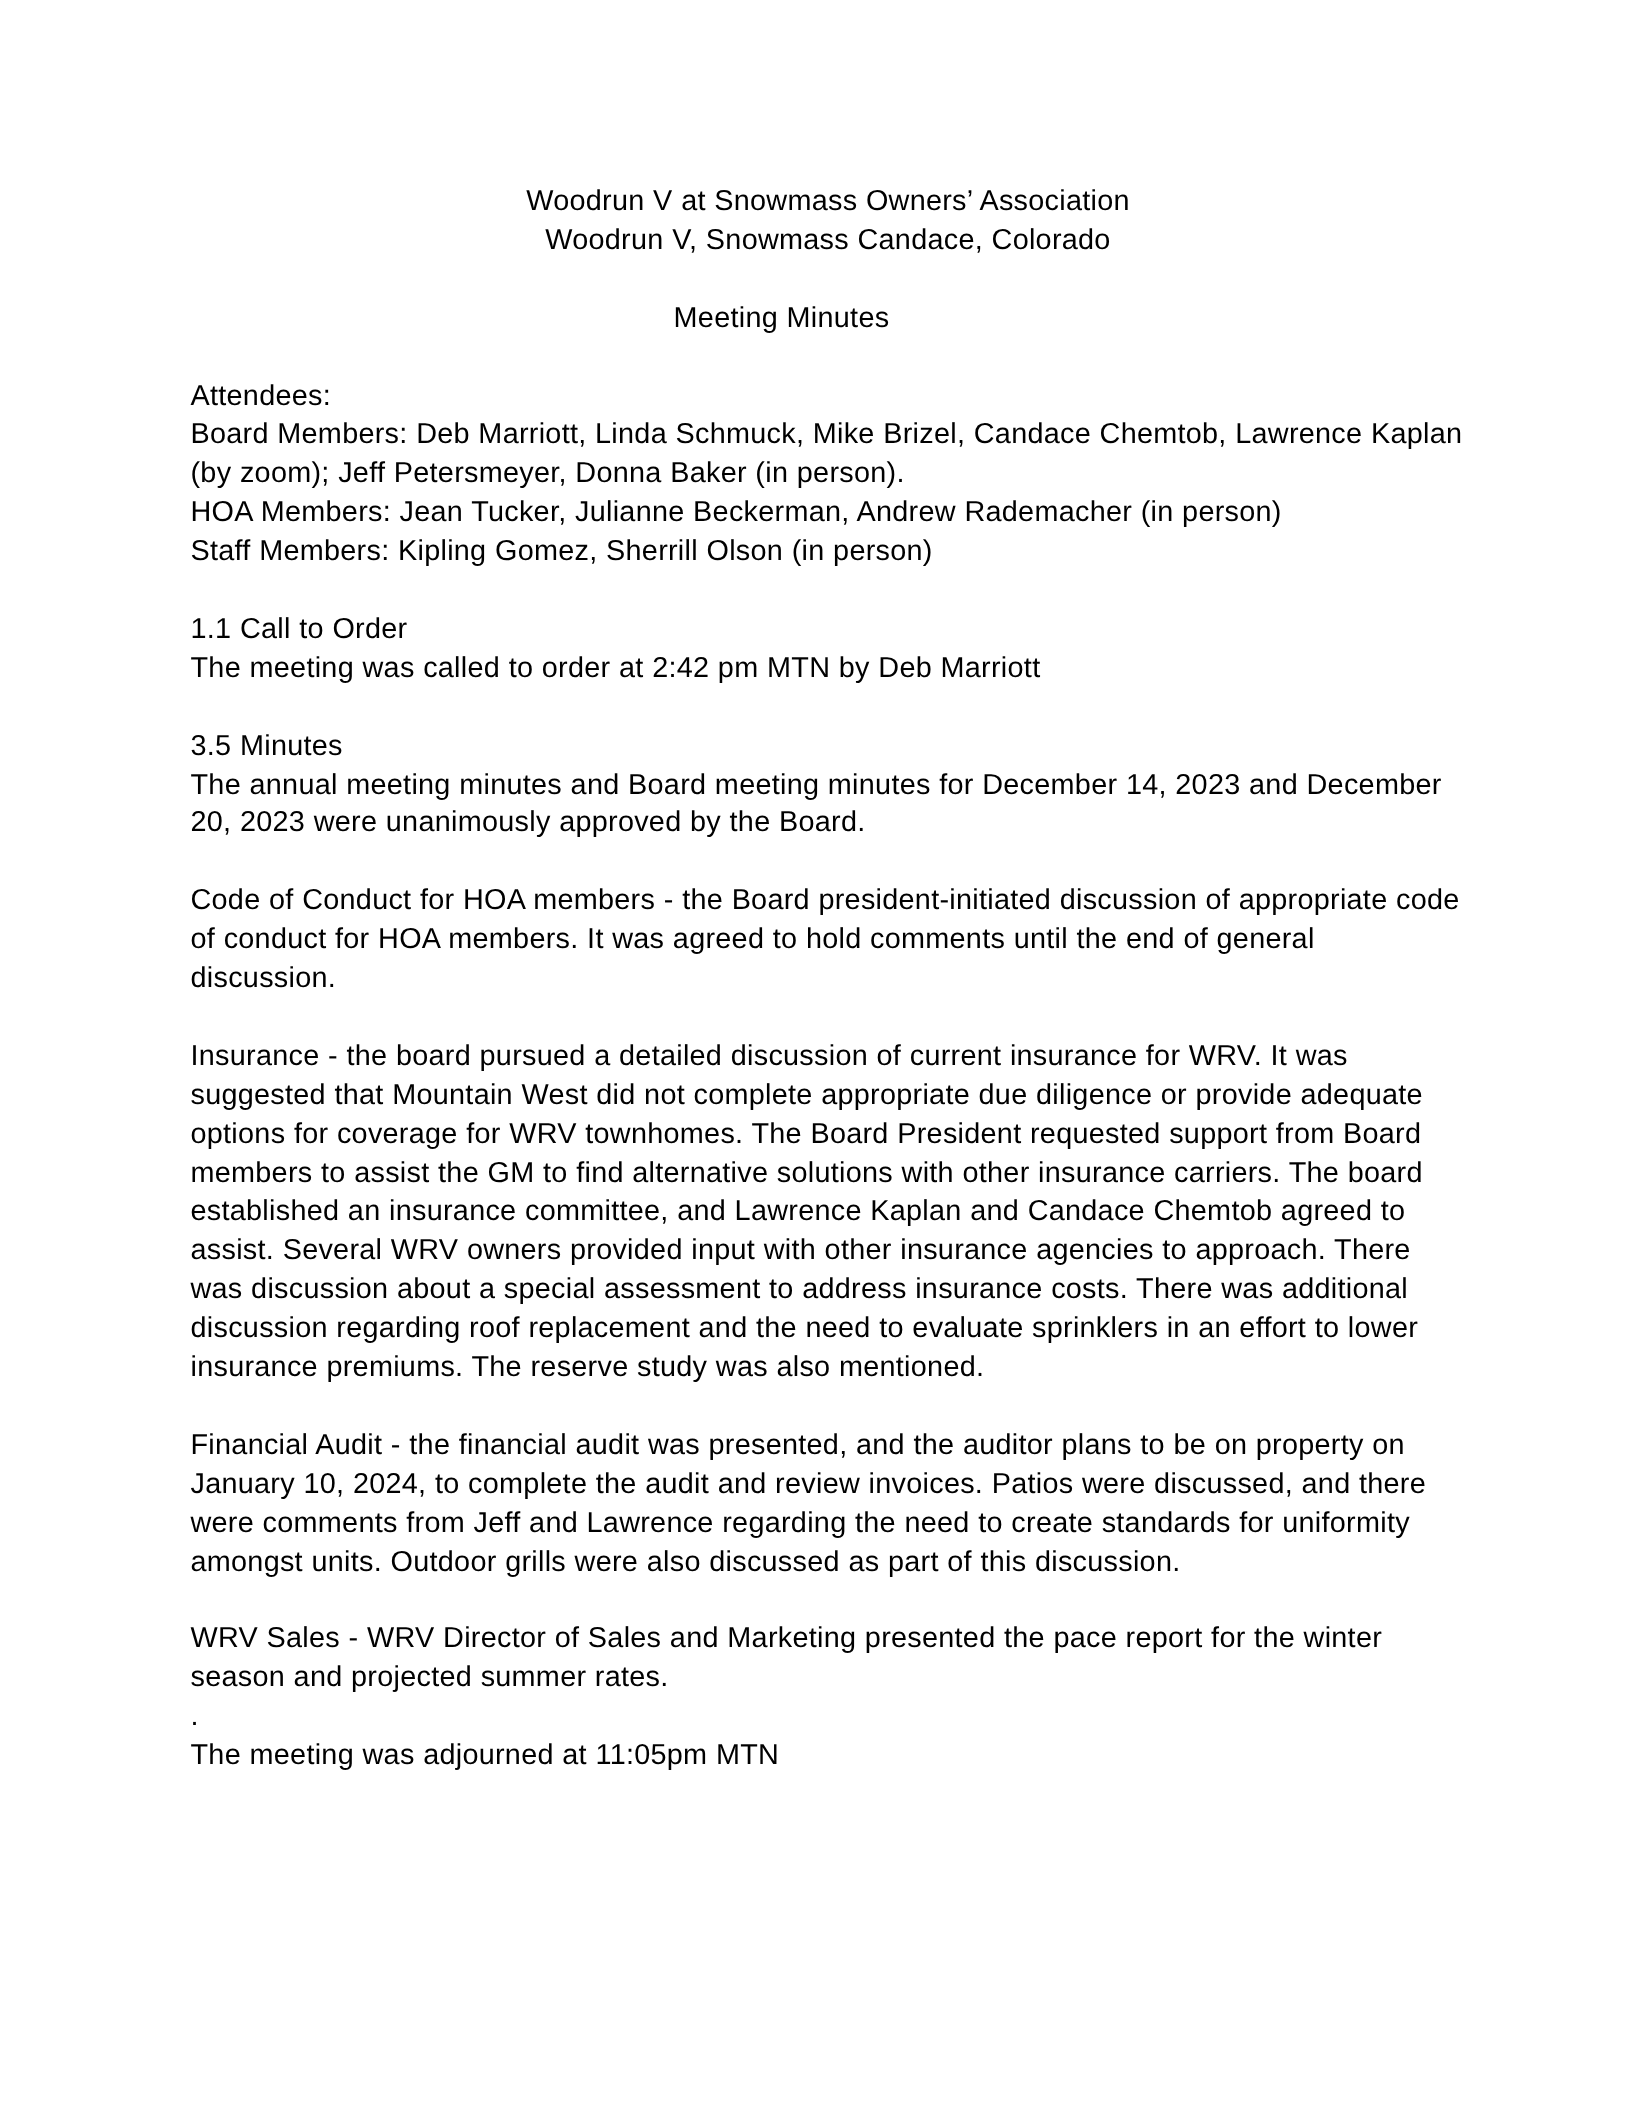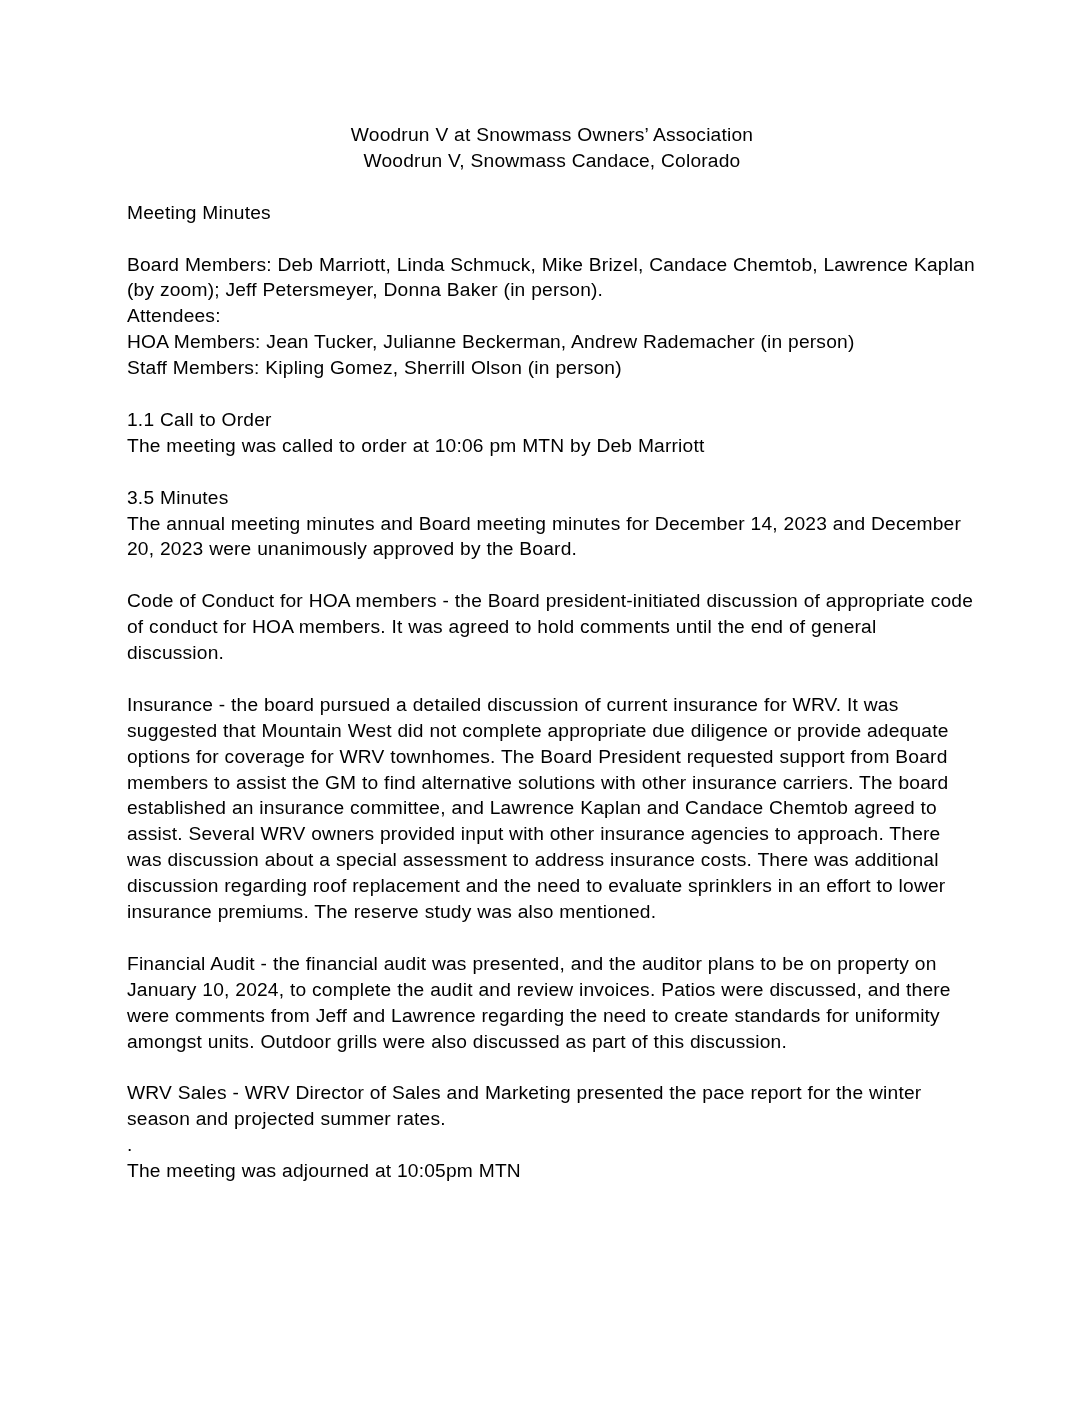--- a/index.html
+++ b/index.html
@@ -35,20 +35,21 @@
     white-space: pre-wrap;
     word-spacing: 0.01em;
   }
   .title-block {
     text-align: center;
   }
   .title-block .line {
     text-align: center;
   }
   .subtitle-line {
+    text-align: center;
     padding-right: 62px;
   }
   .blank {
     height: 25.9px;
   }
   .para {
     margin: 0;
     padding: 0;
   }
   .stray {
@@ -66,29 +67,29 @@
       <div class="line">Woodrun V at Snowmass Owners’ Association</div>
       <div class="line">Woodrun V, Snowmass Candace, Colorado</div>
     </div>
 
     <div class="blank"></div>
 
     <div class="line subtitle-line">Meeting Minutes</div>
 
     <div class="blank"></div>
 
+    <div class="line">Attendees:</div>
     <div class="line para">Board Members: Deb Marriott, Linda Schmuck, Mike Brizel, Candace Chemtob, Lawrence Kaplan (by zoom); Jeff Petersmeyer, Donna Baker (in person).</div>
-    <div class="line">Attendees:</div>
     <div class="line para">HOA Members: Jean Tucker, Julianne Beckerman, Andrew Rademacher (in person)</div>
     <div class="line para">Staff Members: Kipling Gomez, Sherrill Olson (in person)</div>
 
     <div class="blank"></div>
 
     <div class="line">1.1 Call to Order</div>
-    <div class="line para">The meeting was called to order at 10:06 pm MTN by Deb Marriott</div>
+    <div class="line para">The meeting was called to order at 2:42 pm MTN by Deb Marriott</div>
 
     <div class="blank"></div>
 
     <div class="line">3.5 Minutes</div>
     <div class="line para">The annual meeting minutes and Board meeting minutes for December 14, 2023 and December 20, 2023 were unanimously approved by the Board.</div>
 
     <div class="blank"></div>
 
     <div class="line para">Code of Conduct for HOA members - the Board president-initiated discussion of appropriate code of conduct for HOA members. It was agreed to hold comments until the end of general discussion.</div>
 
@@ -99,16 +100,16 @@
     <div class="blank"></div>
 
     <div class="line para">Financial Audit - the financial audit was presented, and the auditor plans to be on property on January 10, 2024, to complete the audit and review invoices. Patios were discussed, and there were comments from Jeff and Lawrence regarding the need to create standards for uniformity amongst units. Outdoor grills were also discussed as part of this discussion.</div>
 
     <div class="blank"></div>
 
     <div class="line para">WRV Sales - WRV Director of Sales and Marketing presented the pace report for the winter season and projected summer rates.</div>
 
     <div class="line stray">.</div>
 
-    <div class="line para">The meeting was adjourned at 10:05pm MTN</div>
+    <div class="line para">The meeting was adjourned at 11:05pm MTN</div>
 
   </div>
 </div>
 
 </body></html>

